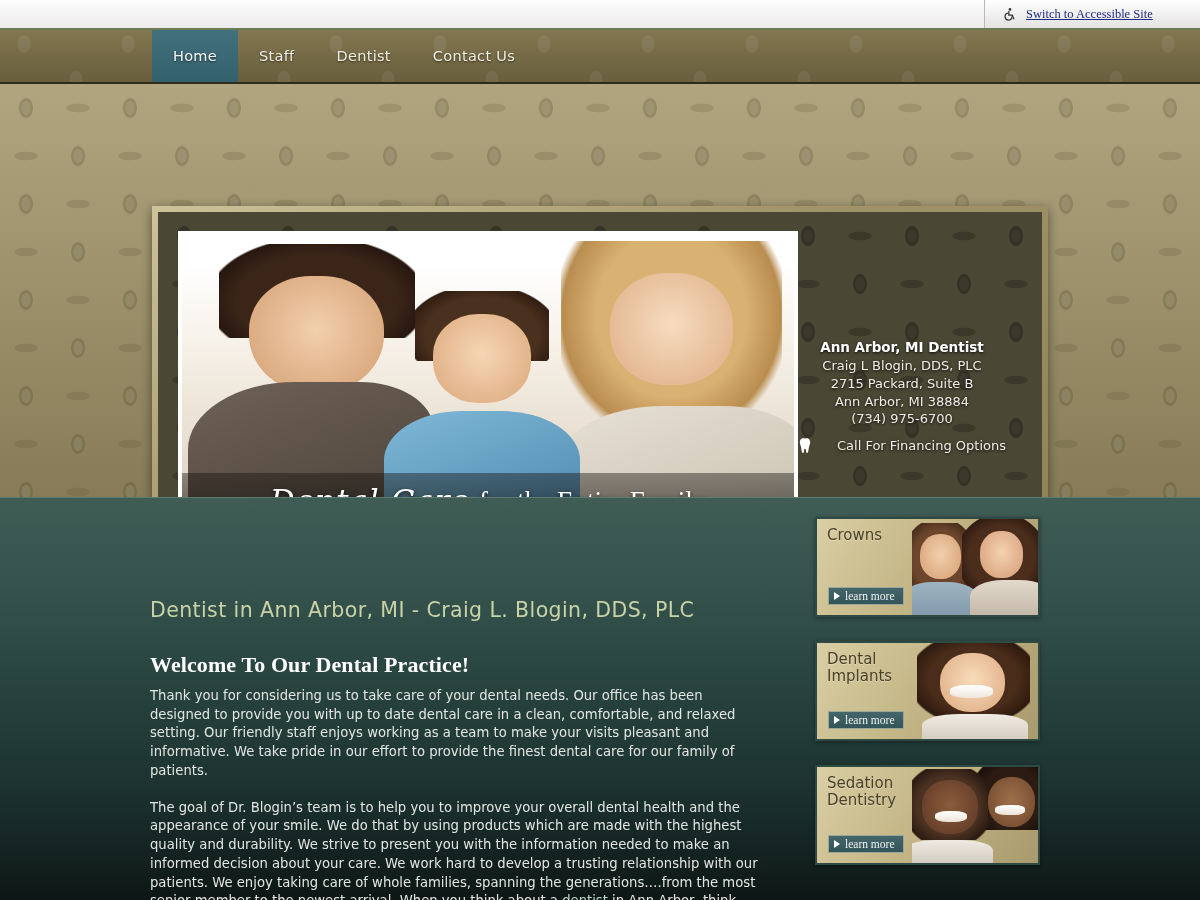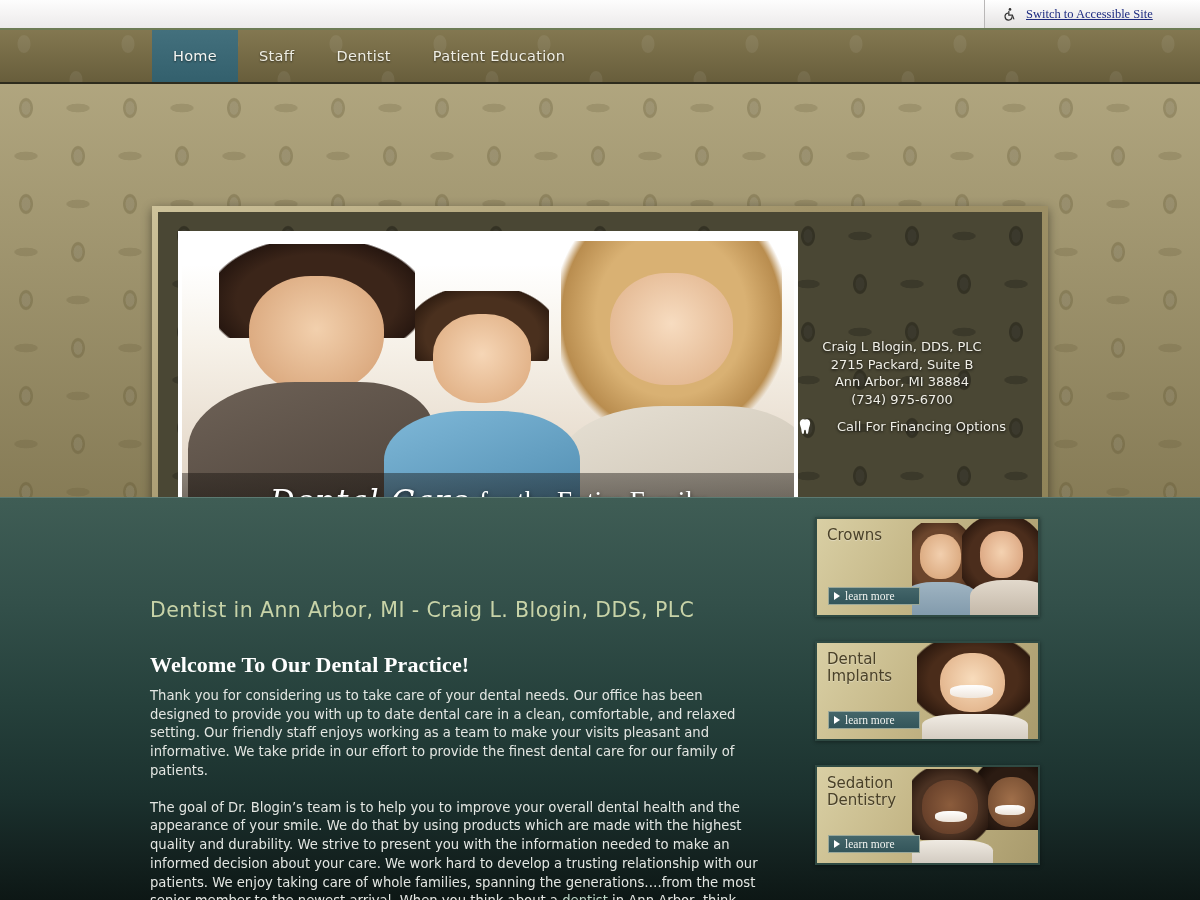--- a/index.html
+++ b/index.html
@@ -224,21 +224,21 @@
   }
   .card-photo{ position:absolute; right:0; top:0; width:126px; height:100%; overflow:hidden; }
   .card-title{
     position:absolute; left:10px; top:8px;
     font-size:15px; color:#4a4128; line-height:1.15;
     max-width:100px;
     text-shadow:0 1px 1px rgba(255,255,255,.35);
   }
   .learn-btn{
     position:absolute; left:11px; bottom:10px;
-    height:18px; padding:0 24px 0 5px;
+    height:18px; padding:0 8px 0 5px;
     background:linear-gradient(#44666a,#33555a);
     border:1px solid #9aa89a;
     display:flex; align-items:center; gap:5px;
     font-family:"Liberation Serif", serif;
     font-size:11.5px; color:#f2f4f1;
   }
   .tri{
     width:0;height:0;border-left:6px solid #fff;
     border-top:4px solid transparent;border-bottom:4px solid transparent;
   }
@@ -275,21 +275,21 @@
       <path d="M15.5 15.5 A6 6 0 1 1 8.6 9.6" stroke="#333" stroke-width="2.1" fill="none" stroke-linecap="round"></path>
     </svg>
     <span id="access-link">Switch to Accessible Site</span>
   </div>
 </div>
 
 <nav id="nav">
   <div class="nav-item active">Home</div>
   <div class="nav-item">Staff</div>
   <div class="nav-item">Dentist</div>
-  <div class="nav-item">Patient Education</div>
+  <div class="nav-item">Contact Us</div>
 </nav>
 
 <section id="hero-band">
 
   <div id="hero-frame">
     <div id="hero-inner">
 
       <div id="hero-photo">
         <div id="photo-canvas">
           <div class="fig" id="man-hair"></div>
@@ -303,20 +303,21 @@
           <div class="fig" id="boy-body"></div>
 
           <div id="tagline">
             <span id="tagline-script">Dental Care</span>
             <span id="tagline-rest">for the Entire Family</span>
           </div>
         </div>
       </div>
 
       <div id="contact">
+        <div id="contact-title">Ann Arbor, MI Dentist</div>
         <div class="contact-line">Craig L Blogin, DDS, PLC</div>
         <div class="contact-line">2715 Packard, Suite B</div>
         <div class="contact-line">Ann Arbor, MI 38884</div>
         <div class="contact-line">(734) 975-6700</div>
         <div id="financing">
           <svg id="tooth-icon" viewBox="0 0 20 24">
             <path d="M3.2 4.4C4.6 1.6 8 1.2 10 2.4c2-1.2 5.4-.8 6.8 2 1.5 3-.2 6.4-1.1 9.6-.6 2.2-.6 5.4-1.5 7.6-.7 1.7-2.3 1.5-2.6-.4-.3-1.9-.2-4.4-1.6-4.4s-1.3 2.5-1.6 4.4c-.3 1.9-1.9 2.1-2.6.4-.9-2.2-.9-5.4-1.5-7.6C3.4 10.8 1.7 7.4 3.2 4.4Z" fill="#ffffff"></path>
           </svg>
           <span>Call For Financing Options</span>
         </div>

